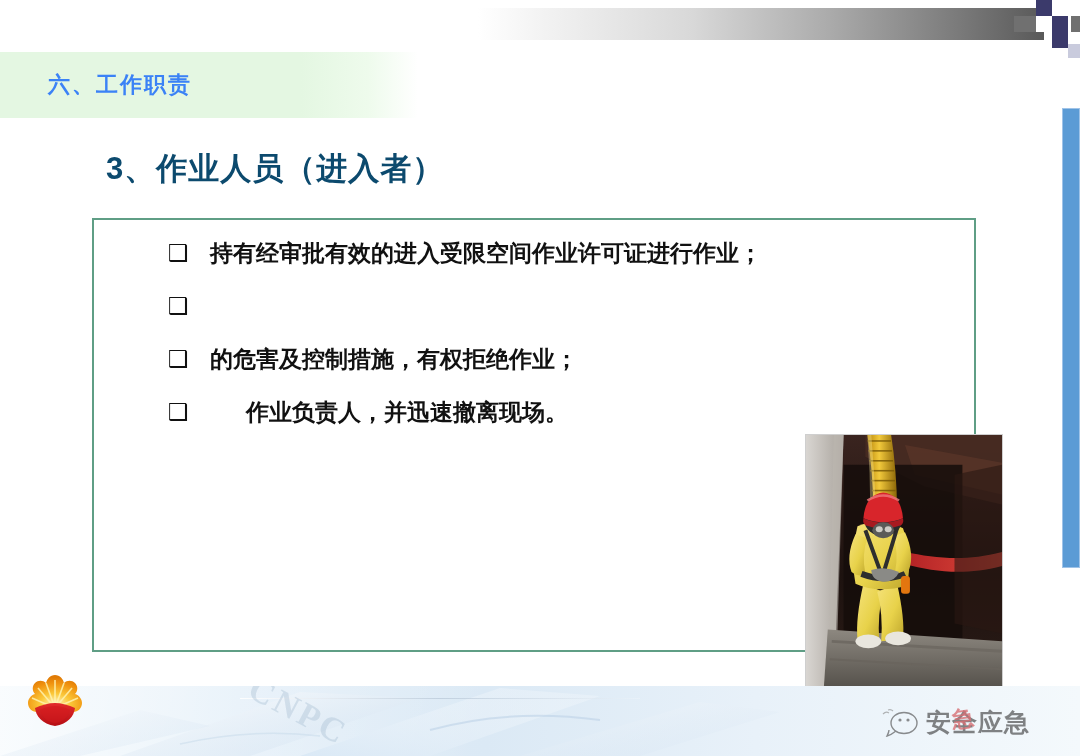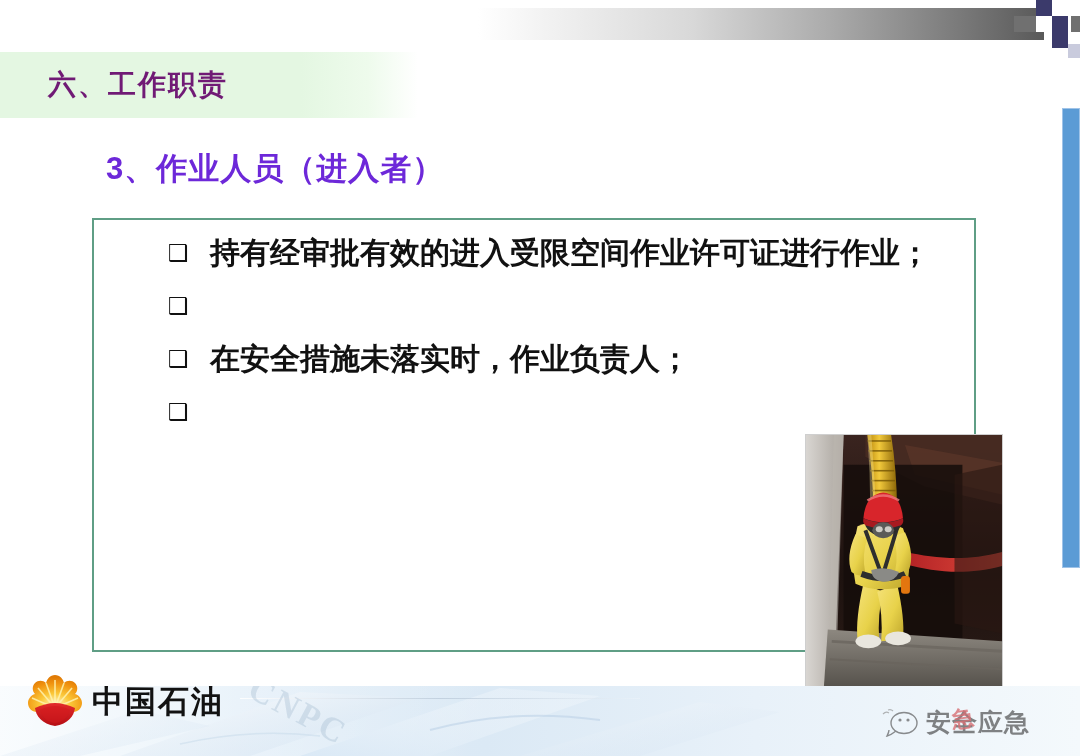--- a/index.html
+++ b/index.html
@@ -40,35 +40,35 @@
     left: 0px;
     top: 52px;
     width: 418px;
     height: 66px;
     background: linear-gradient(to right, #e4f7e2 0%, #e4f7e2 72%, #eefbec 88%, #ffffff 100%);
   }
   .header-title {
     position: absolute;
     left: 48px;
     top: 60px;
-    font-size: 28px;
-    font-weight: 700;
-    color: #701a75;
+    font-size: 22px;
+    font-weight: 700;
+    color: #3b82f6;
     letter-spacing: 2px;
     line-height: 50px;
   }
 
   
   .sub-title {
     position: absolute;
     left: 106px;
     top: 148px;
     font-size: 31px;
     font-weight: 700;
-    color: #6d28d9;
+    color: #0c4a6e;
     letter-spacing: 1px;
     white-space: nowrap;
   }
 
   
   .content-box {
     position: absolute;
     left: 92px;
     top: 218px;
     width: 884px;
@@ -92,21 +92,21 @@
   .bullet-mark {
     flex: 0 0 auto;
     width: 42px;
     font-size: 23px;
     color: #111111;
     line-height: 42px;
     font-weight: 400;
   }
   .bullet-text {
     flex: 1 1 auto;
-    font-size: 30px;
+    font-size: 23px;
     font-weight: 700;
     color: #111111;
     line-height: 42px;
     letter-spacing: 0px;
   }
 
   
   .b2 { margin-left: -42px; width: 818px; }
 
   
@@ -248,26 +248,27 @@
     </div>
 
     <div class="bullet-row">
       <span class="bullet-mark">❑</span>
       <span class="bullet-text">
       </span>
     </div>
 
     <div class="bullet-row">
       <span class="bullet-mark">❑</span>
-      <span class="bullet-text">在安全措施未落实时，作业负责人；</span>
+      <span class="bullet-text">的危害及控制措施，有权拒绝作业；</span>
     </div>
 
     <div class="bullet-row">
       <span class="bullet-mark">❑</span>
       <span class="bullet-text">
+        <span style="display:block; padding-left:36px;">作业负责人，并迅速撤离现场。</span>
       </span>
     </div>
 
   </div>
 
   <div class="photo">
     <svg viewBox="0 0 198 255" preserveAspectRatio="none">
       <defs>
         <linearGradient id="wallL" x1="0" y1="0" x2="1" y2="0">
           <stop offset="0%" stop-color="#d9d6d2"></stop>
@@ -430,21 +431,20 @@
       <path d="M29 37 m-5 0 a5 5 0 1 0 10 0 a5 5 0 1 0 -10 0" fill="#fff8d6" opacity="0.9"></path>
 
       <path d="M9 36
                C 15 33 23 31 29 31
                C 35 31 43 33 49 36
                C 48 44 42 52 29 54
                C 16 52 10 44 9 36 Z" fill="url(#redG)"></path>
       <path d="M14 38 C 20 35 25 34 29 34 C 33 34 38 35 44 38 C 42 45 37 50 29 51 C 21 50 16 45 14 38 Z" fill="#d2191d" opacity="0.55"></path>
     </svg>
   </div>
-  <div class="logo-text">中国石油</div>
 
   <div class="wechat-mark">
     <svg width="40" height="30" viewBox="0 0 40 30">
       <ellipse cx="24" cy="15" rx="13" ry="10.5" fill="none" stroke="#4a4a4a" stroke-width="1.4"></ellipse>
       <path d="M16 23 q-5 4 -9 5 q2 -4 2 -6" fill="none" stroke="#4a4a4a" stroke-width="1.4"></path>
       <circle cx="20" cy="12" r="1.6" fill="#4a4a4a"></circle>
       <circle cx="28" cy="12" r="1.6" fill="#4a4a4a"></circle>
       <path d="M3 6 q3 -3 6 -1" fill="none" stroke="#8a8a8a" stroke-width="1.2"></path>
       <path d="M8 2 q3 -1 5 1" fill="none" stroke="#8a8a8a" stroke-width="1.2"></path>
     </svg>

